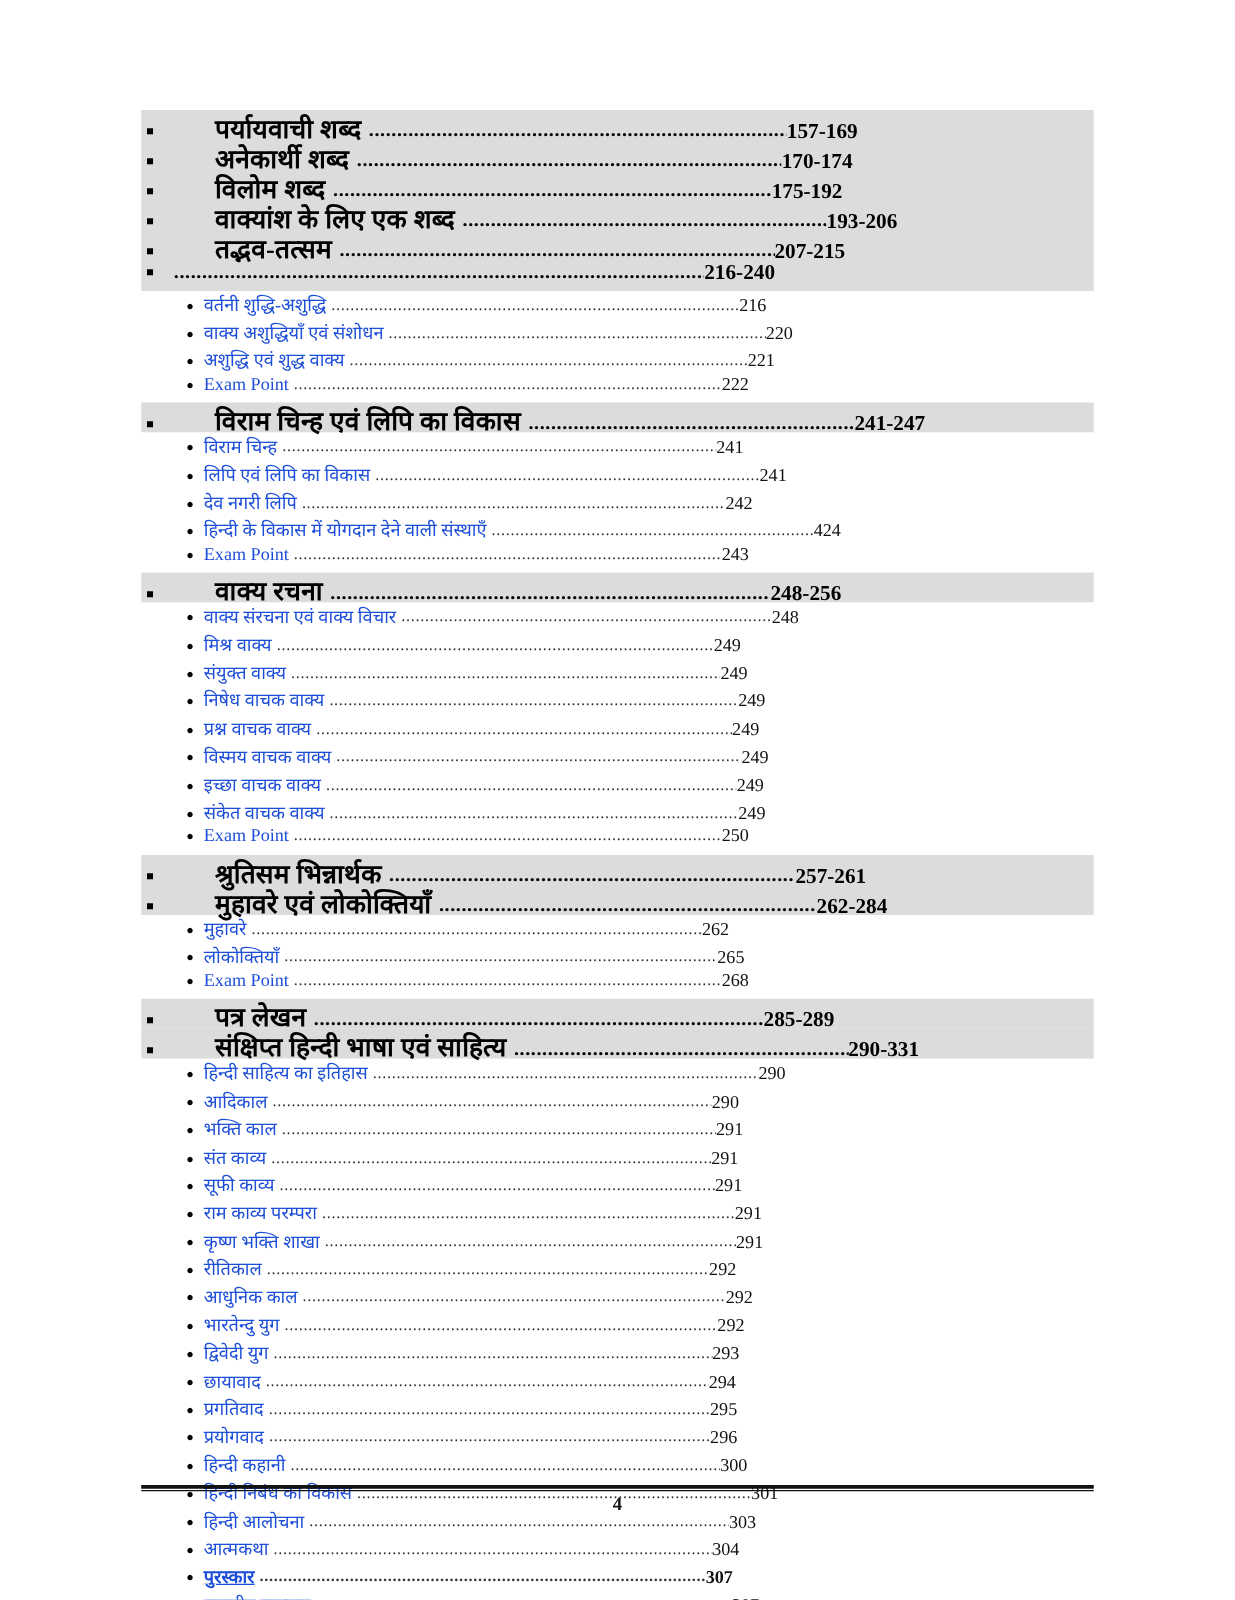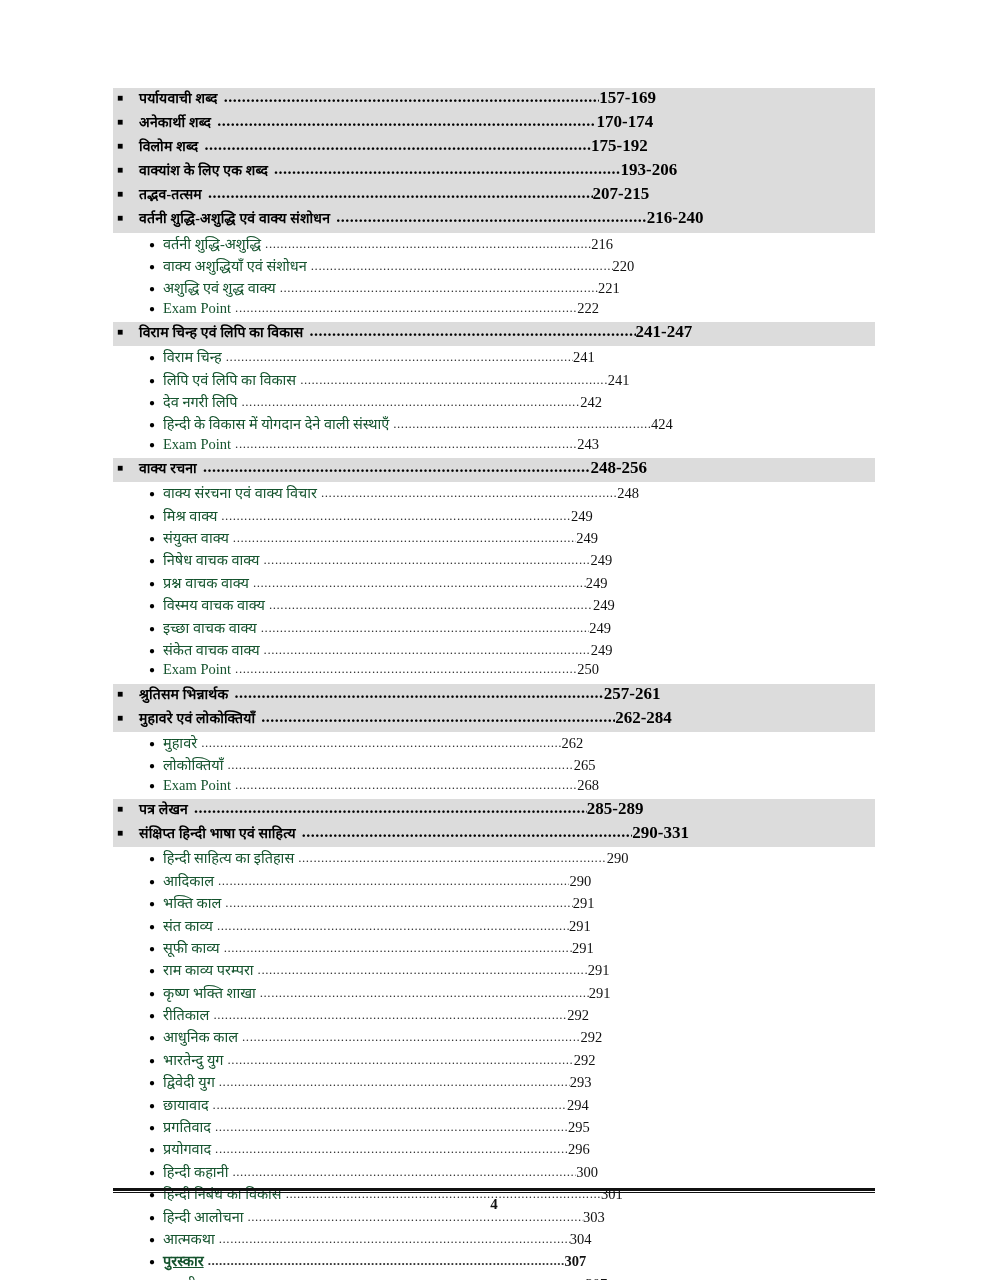--- a/index.html
+++ b/index.html
@@ -49,24 +49,25 @@
   .row.lvl1 .bullet {
     font-size: 10px;
     line-height: 1;
     width: 22px;
     flex: 0 0 22px;
     color: #000;
     position: relative;
     top: -2px;
   }
   .row.lvl1 .label {
-    font-size: 14px;
+    font-size: 21px;
     font-weight: bold;
     letter-spacing: 0.2px;
     padding-right: 6px;
+    margin-left: 33px;
   }
   .row.lvl1 .leader {
     flex: 1 1 auto;
     overflow: hidden;
     font-size: 16px;
     font-weight: bold;
     letter-spacing: 0.5px;
     position: relative;
     top: -1px;
   }
@@ -88,21 +89,21 @@
     font-size: 10px;
     width: 14px;
     flex: 0 0 14px;
     color: #000;
     position: relative;
     top: -1px;
   }
   .row.lvl2 .label {
     font-size: 14.5px;
     padding-right: 4px;
-    color: #14532d;
+    color: #1d4ed8;
   }
   .row.lvl2.bold .label { font-weight: bold; text-decoration: underline; }
   .row.lvl2.bold .page  { font-weight: bold; }
   .row.lvl2.bold .leader { font-weight: bold; }
 
   .row.lvl2 .leader {
     flex: 1 1 auto;
     overflow: hidden;
     font-size: 13px;
     letter-spacing: 0.55px;
@@ -175,21 +176,20 @@
         <span class="page">193-206</span>
       </div>
       <div class="row lvl1">
         <span class="bullet">■</span>
         <span class="label">तद्भव-तत्सम</span>
         <span class="leader"><span>...........................................................................................................................................................................................................................................................................................................</span></span>
         <span class="page">207-215</span>
       </div>
       <div class="row lvl1">
         <span class="bullet">■</span>
-        <span class="label">वर्तनी शुद्धि-अशुद्धि एवं वाक्य संशोधन</span>
         <span class="leader"><span>...........................................................................................................................................................................................................................................................................................................</span></span>
         <span class="page">216-240</span>
       </div>
       <div class="row lvl2">
         <span class="bullet">●</span>
         <span class="label">वर्तनी शुद्धि-अशुद्धि</span>
         <span class="leader"><span>...........................................................................................................................................................................................................................................................................................................</span></span>
         <span class="page">216</span>
       </div>
       <div class="row lvl2">

